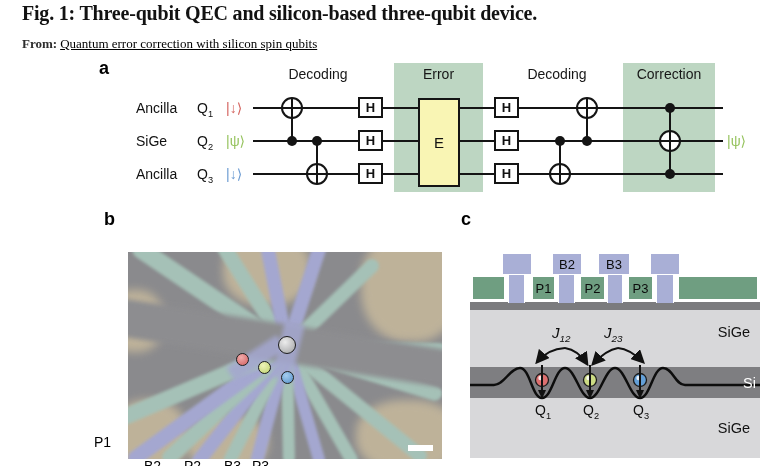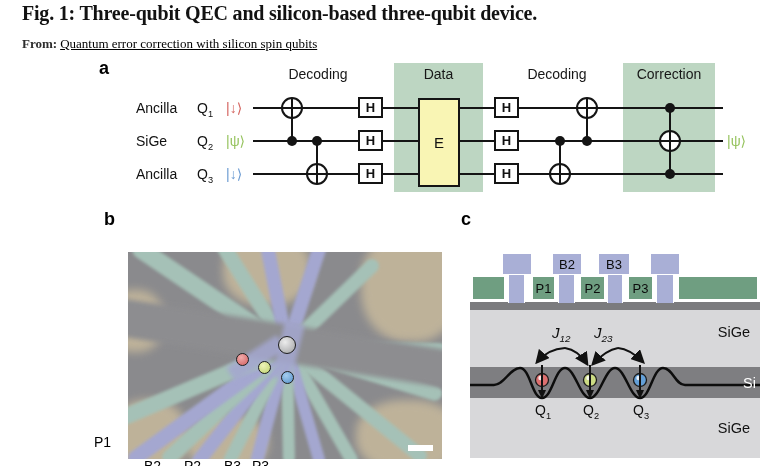--- a/index.html
+++ b/index.html
@@ -61,21 +61,21 @@
   <div class="abs" id="from-line">
     <span class="lbl">From:</span><a>Quantum error correction with silicon spin qubits</a>
   </div>
 
   <div class="abs panel-letter" style="left:99px;top:58px;">a</div>
 
   <div class="abs green-region" style="left:394px;top:63px;width:89px;height:129px;"></div>
   <div class="abs green-region" style="left:623px;top:63px;width:92px;height:129px;"></div>
 
   <div class="abs sec-label" style="left:268px;top:66px;width:100px;">Decoding</div>
-  <div class="abs sec-label" style="left:394px;top:66px;width:89px;">Data</div>
+  <div class="abs sec-label" style="left:394px;top:66px;width:89px;">Error</div>
   <div class="abs sec-label" style="left:623px;top:66px;width:92px;">Correction</div>
   <div class="abs sec-label" style="left:507px;top:66px;width:100px;">Decoding</div>
 
   <div class="abs row-role" style="left:136px;top:100px;">Ancilla</div>
   <div class="abs row-qubit" style="left:197px;top:100px;"><span>Q</span><sub>1</sub></div>
   <div class="abs row-state" style="left:226px;top:100px;color:#d4645f;">|↓⟩</div>
 
   <div class="abs row-role" style="left:136px;top:133px;">SiGe</div>
   <div class="abs row-qubit" style="left:197px;top:133px;"><span>Q</span><sub>2</sub></div>
   <div class="abs row-state" style="left:226px;top:133px;color:#96c35e;">|ψ⟩</div>
@@ -224,21 +224,21 @@
         <line x1="120" y1="53" x2="120" y2="79" stroke="#111" stroke-width="2"></line>
         <polygon points="116,78 124,78 120,87" fill="#111"></polygon>
       </g>
       <g>
         <line x1="170" y1="53" x2="170" y2="79" stroke="#111" stroke-width="2"></line>
         <polygon points="166,78 174,78 170,87" fill="#111"></polygon>
       </g>
     </svg>
 
     <div class="jlbl" style="left:82px;top:72px;"><span>J</span><sub>12</sub></div>
-    <div class="jlbl" style="left:124px;top:72px;"><span>J</span><sub>23</sub></div>
+    <div class="jlbl" style="left:134px;top:72px;"><span>J</span><sub>23</sub></div>
 
     <div class="qlbl" style="left:58px;top:150px;"><span>Q</span><sub>1</sub></div>
     <div class="qlbl" style="left:106px;top:150px;"><span>Q</span><sub>2</sub></div>
     <div class="qlbl" style="left:156px;top:150px;"><span>Q</span><sub>3</sub></div>
 
     <div class="layer-lbl" style="right:10px;top:72px;">SiGe</div>
     <div class="layer-lbl" style="right:4px;top:123px;color:#ffffff;">Si</div>
     <div class="layer-lbl" style="right:10px;top:168px;">SiGe</div>
   </div>
 

